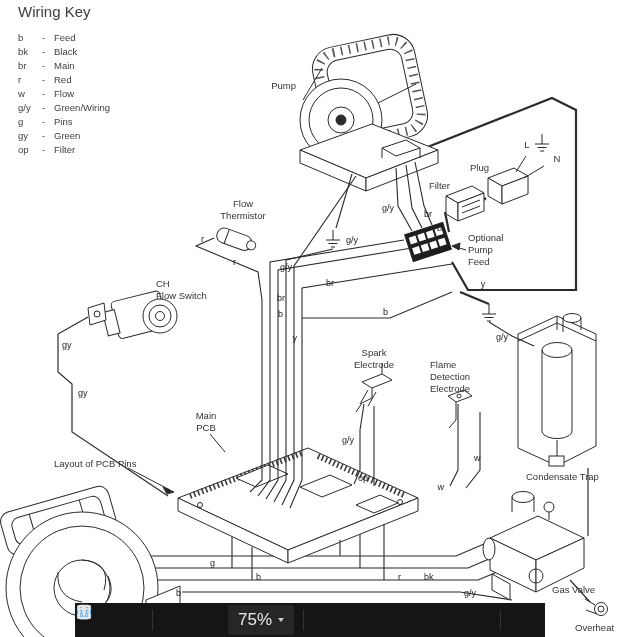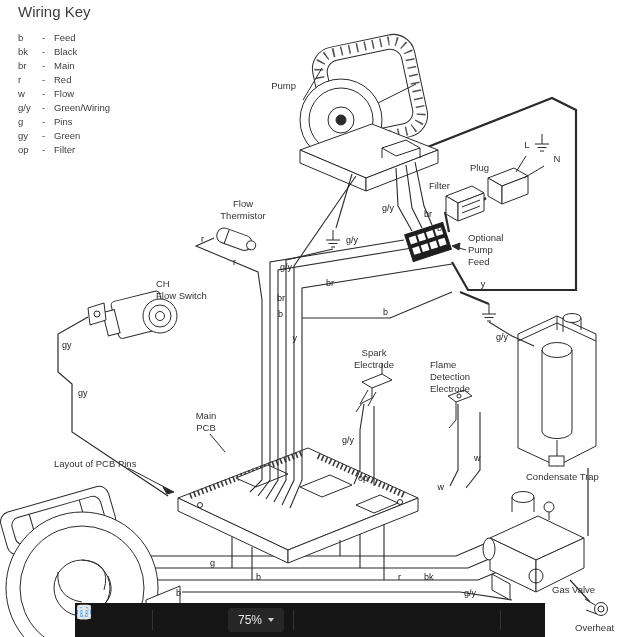--- a/index.html
+++ b/index.html
@@ -14,21 +14,21 @@
   .key-row{display:flex;align-items:center;height:14px;font-size:9.5px}
   .key-code{width:24px}
   .key-dash{width:12px}
   
   .toolbar{position:absolute;left:75px;top:603px;width:470px;height:34px;background:#151515;
     display:flex;align-items:center;gap:7px;padding:0 9px;z-index:10}
   .tbtn{background:transparent;border:none;width:26px;height:26px;display:flex;align-items:center;
     justify-content:center;padding:0;cursor:pointer;flex:0 0 auto}
   .tsep{width:1px;height:20px;background:#333;flex:0 0 auto;margin:0 2px}
   .zoom-pill{display:flex;align-items:center;gap:6px;background:#262626;border:none;color:#e8e8e8;
-    font-size:12px;padding:5px 10px;border-radius:3px;cursor:pointer;flex:0 0 auto;
+    font-size:17px;padding:5px 10px;border-radius:3px;cursor:pointer;flex:0 0 auto;
     font-family:"Liberation Sans",sans-serif}
   .caret{width:0;height:0;border-left:3.5px solid transparent;border-right:3.5px solid transparent;
     border-top:4px solid #cfcfcf}
   .push{margin-left:auto}
 </style>
 </head>
 <body>
 
 <div class="page">
 

